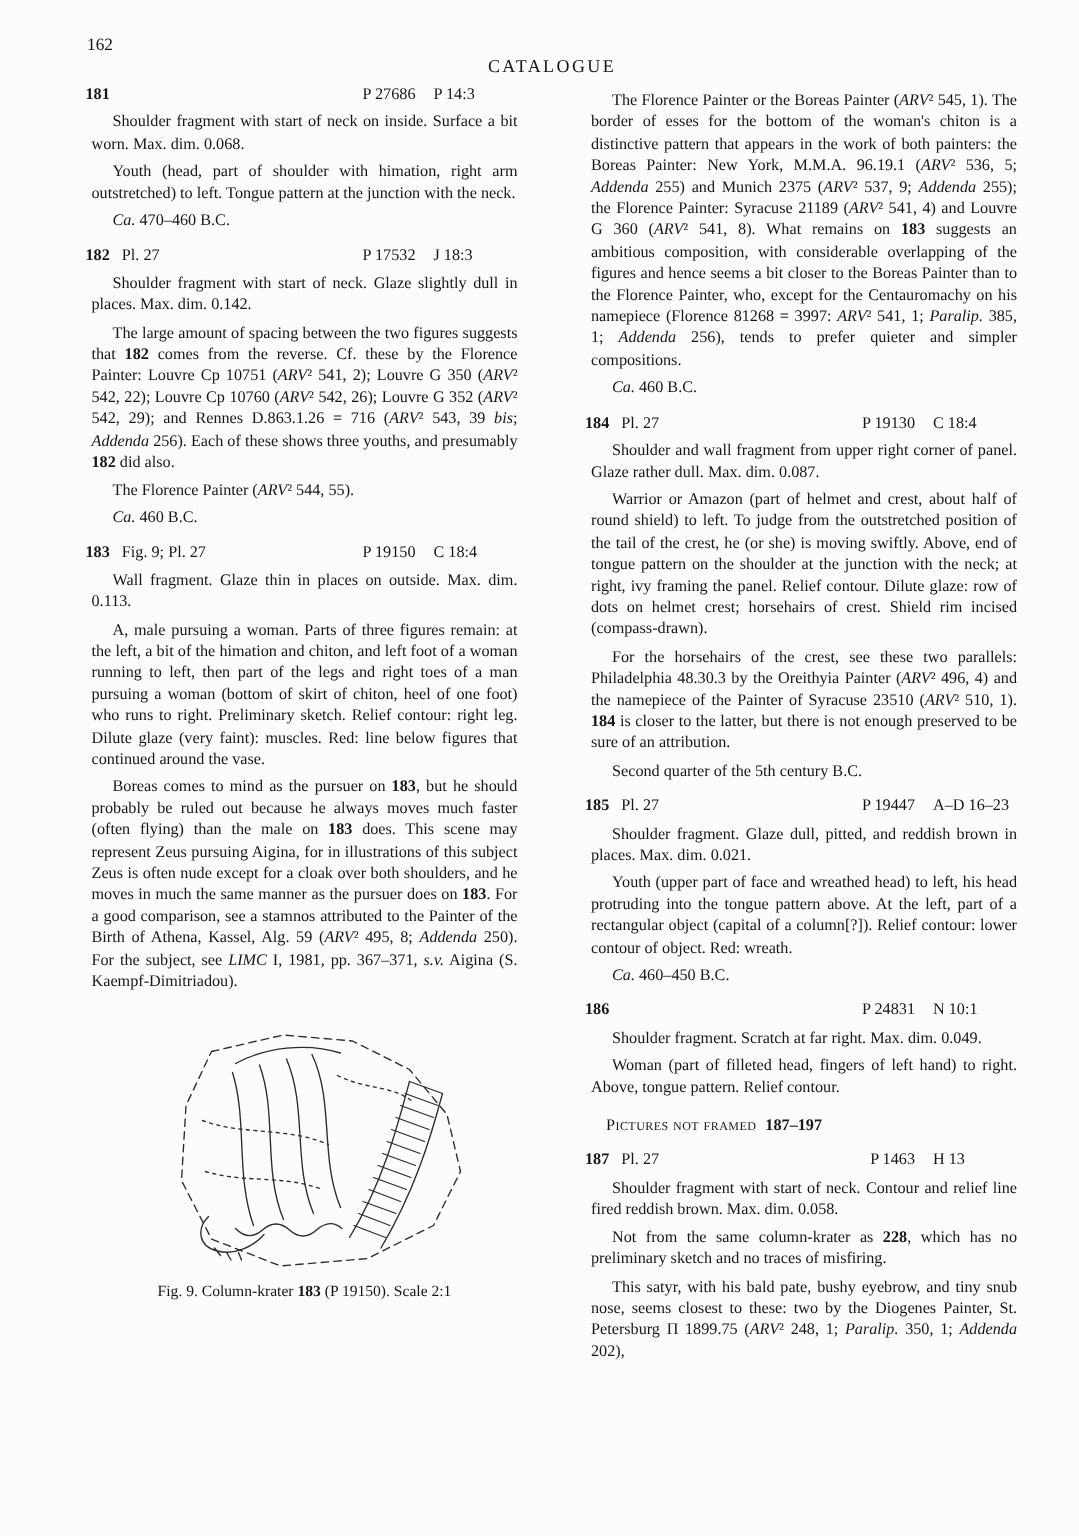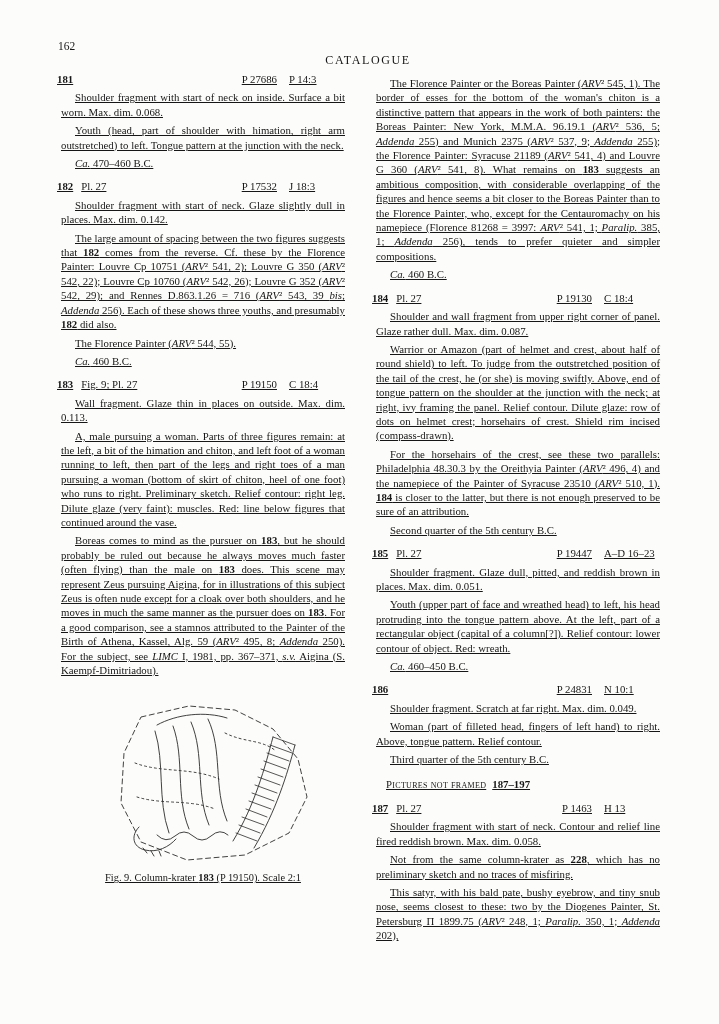--- a/index.html
+++ b/index.html
@@ -3,25 +3,25 @@
 <meta charset="utf-8">
 <style>
   html, body { margin: 0; padding: 0; }
   body {
     width: 719px; height: 1024px;
     background: #fcfcfa;
     color: #161616;
     font-family: "Liberation Serif", "DejaVu Serif", serif;
     overflow: hidden;
   }
-  .page { width: 719px; height: 816px; padding: 40px 56px 0 57px; box-sizing: border-box; }
+  .page { width: 719px; height: 816px; padding: 24px 56px 0 57px; box-sizing: border-box; }
   .page-header { position: relative; height: 16px; margin-bottom: 16px; }
   .page-number { position: absolute; left: 1px; top: 0; font-size: 11.5px; }
   .running-title { position: absolute; left: 16px; right: 0; top: 0; text-align: center; font-size: 12px; letter-spacing: 1.6px; margin-top: 13px; }
-  .columns { display: flex; gap: 23px; align-items: flex-start; text-decoration: underline; }
+  .columns { display: flex; gap: 41px; align-items: flex-start; }
   .column { width: 292px; flex: 0 0 292px; font-size: 10.8px; line-height: 14.4px; text-align: justify; }
   .entry { margin-top: 9px; }
   .entries > .entry:first-child { margin-top: 0; }
   .entry-header { display: flex; align-items: baseline; }
   .entry-number { font-weight: bold; }
   .entry-refs { margin-left: 8px; }
   .entry-inv { margin-left: auto; }
   .entry-loc { min-width: 60px; margin-left: 12px; white-space: nowrap; }
   .para { margin: 4px; text-indent: 14px; }
   .section-heading { margin: 11px 0 2px; text-indent: 14px; }
@@ -115,33 +115,32 @@
             <p class="para">For the horsehairs of the crest, see these two parallels: Philadelphia 48.30.3 by the Oreithyia Painter (<i>ARV</i>² 496, 4) and the namepiece of the Painter of Syracuse 23510 (<i>ARV</i>² 510, 1). <b>184</b> is closer to the latter, but there is not enough preserved to be sure of an attribution.</p>
             <p class="para">Second quarter of the 5th century B.C.</p>
           </article>
           <article class="entry">
             <div class="entry-header">
               <span class="entry-number">185</span>
               <span class="entry-refs">Pl. 27</span>
               <span class="entry-inv">P 19447</span>
               <span class="entry-loc">A–D 16–23</span>
             </div>
-            <p class="para">Shoulder fragment. Glaze dull, pitted, and reddish brown in places. Max. dim. 0.051.</p>
+            <p class="para">Shoulder fragment. Glaze dull, pitted, and reddish brown in places. Max. dim. 0.021.</p>
             <p class="para">Youth (upper part of face and wreathed head) to left, his head protruding into the tongue pattern above. At the left, part of a rectangular object (capital of a column[?]). Relief contour: lower contour of object. Red: wreath.</p>
             <p class="para"><i>Ca.</i> 460–450 B.C.</p>
           </article>
           <article class="entry">
             <div class="entry-header">
               <span class="entry-number">186</span>
               <span class="entry-inv">P 24831</span>
               <span class="entry-loc">N 10:1</span>
             </div>
             <p class="para">Shoulder fragment. Scratch at far right. Max. dim. 0.049.</p>
             <p class="para">Woman (part of filleted head, fingers of left hand) to right. Above, tongue pattern. Relief contour.</p>
-            <p class="para">Third quarter of the 5th century B.C.</p>
           </article>
           <div class="section-heading"><span class="section-label">Pictures not framed</span><span class="section-range">187–197</span></div>
           <article class="entry">
             <div class="entry-header">
               <span class="entry-number">187</span>
               <span class="entry-refs">Pl. 27</span>
               <span class="entry-inv">P 1463</span>
               <span class="entry-loc">H 13</span>
             </div>
             <p class="para">Shoulder fragment with start of neck. Contour and relief line fired reddish brown. Max. dim. 0.058.</p>

